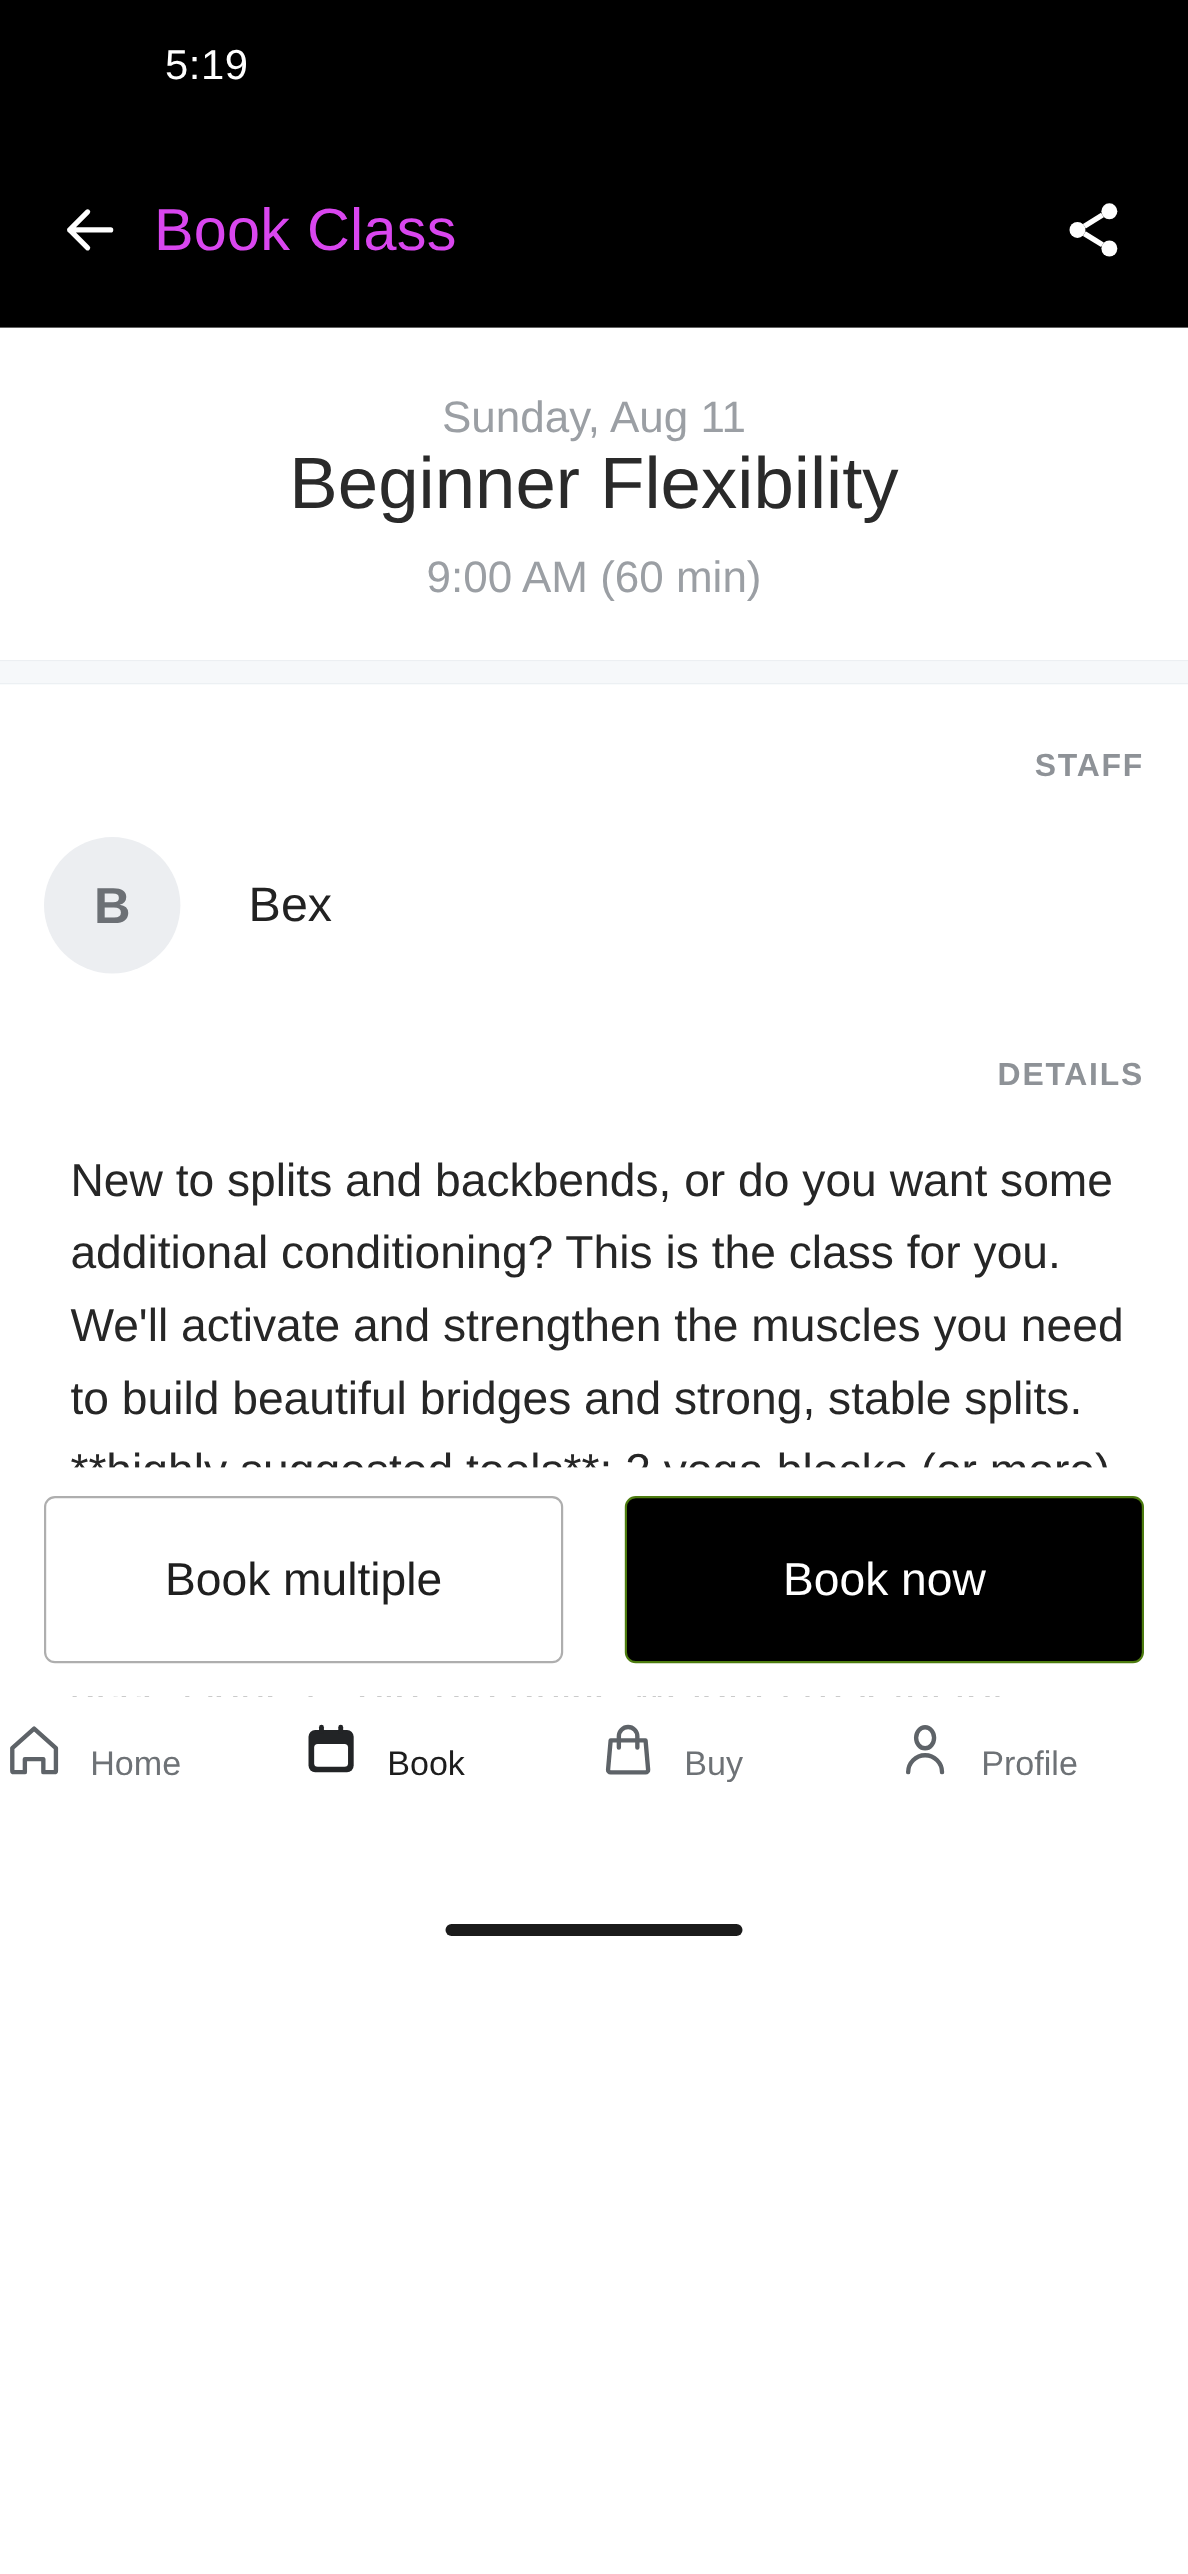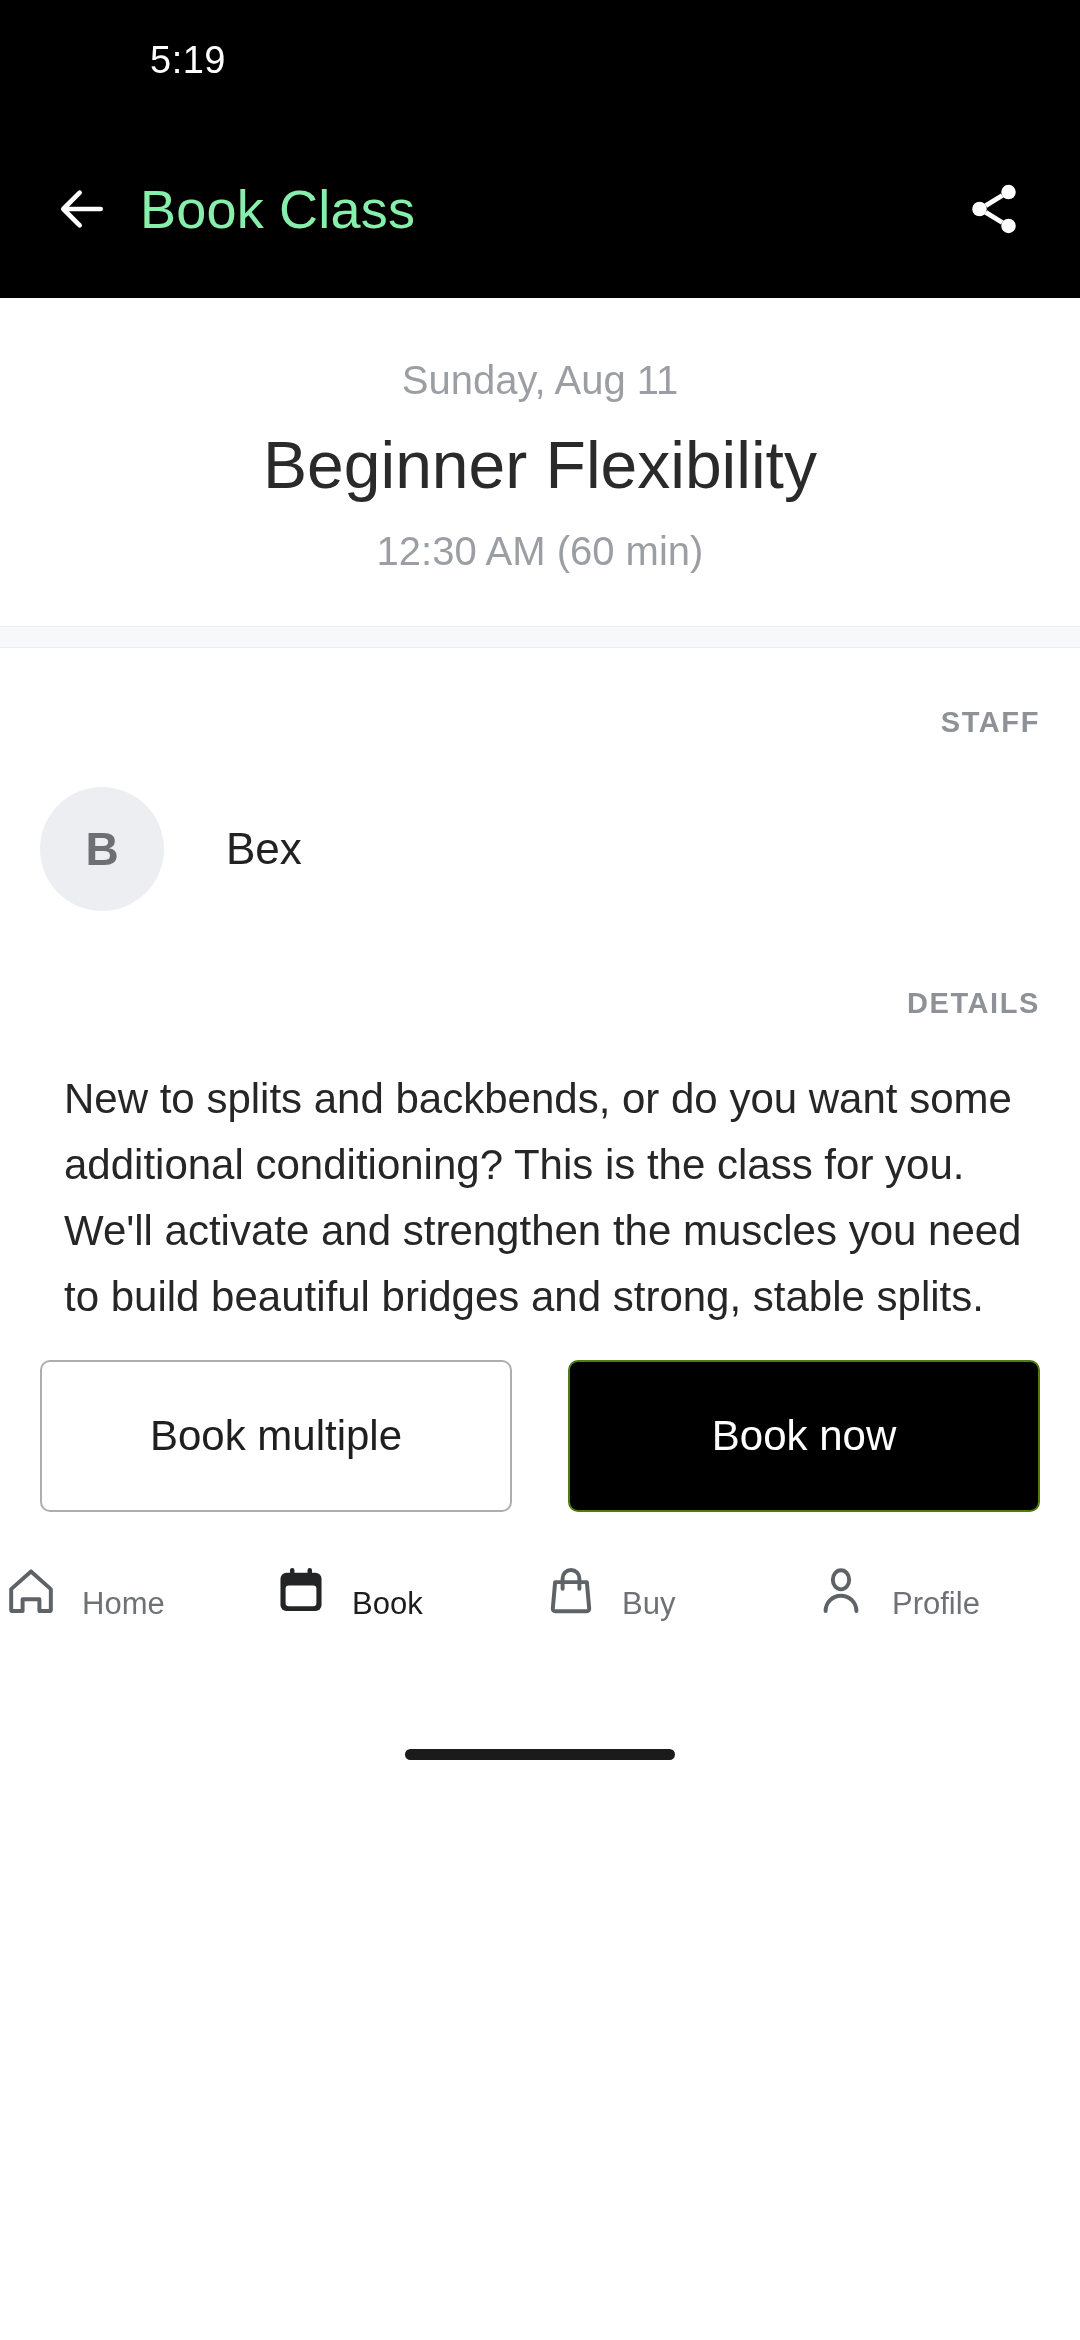--- a/index.html
+++ b/index.html
@@ -33,21 +33,21 @@
     display:flex; align-items:center;
     padding:0 48px 0 46px;
     flex:0 0 auto;
   }
   .back-btn {
     width:72px; height:72px;
     display:flex; align-items:center; justify-content:center;
     flex:0 0 auto;
   }
   .appbar-title {
-    color:#86efac; font-size:54px; font-weight:400;
+    color:#d946ef; font-size:54px; font-weight:400;
     margin-left:22px; letter-spacing:0.2px;
     white-space:nowrap;
   }
   .appbar-spacer { flex:1 1 auto; }
   .share-btn {
     width:76px; height:76px;
     display:flex; align-items:center; justify-content:center;
     flex:0 0 auto;
   }
 
@@ -59,21 +59,20 @@
     background:#ffffff;
   }
 
   .class-header {
     padding:60px 40px 52px;
     text-align:center;
     background:#ffffff;
   }
   .class-date {
     font-size:40px; color:#9b9fa4; font-weight:400;
-    margin-bottom:26px;
   }
   .class-name {
     font-size:66px; color:#2a2a2a; font-weight:400;
     line-height:1.12; margin-bottom:26px;
   }
   .class-time {
     font-size:40px; color:#9b9fa4; font-weight:400;
   }
 
   .section-divider {
@@ -195,21 +194,21 @@
         <line x1="8.6" y1="13.4" x2="15.4" y2="17.6" stroke="#ffffff" stroke-width="2"></line>
       </svg>
     </div>
   </div>
 
   <div class="content">
 
     <div class="class-header">
       <div class="class-date">Sunday, Aug 11</div>
       <div class="class-name">Beginner Flexibility</div>
-      <div class="class-time">12:30 AM (60 min)</div>
+      <div class="class-time">9:00 AM (60 min)</div>
     </div>
 
     <div class="section-divider"></div>
 
     <div class="section staff-block">
       <div class="section-label">STAFF</div>
       <div class="staff-row">
         <div class="avatar">
           <span class="avatar-letter">B</span>
         </div>

